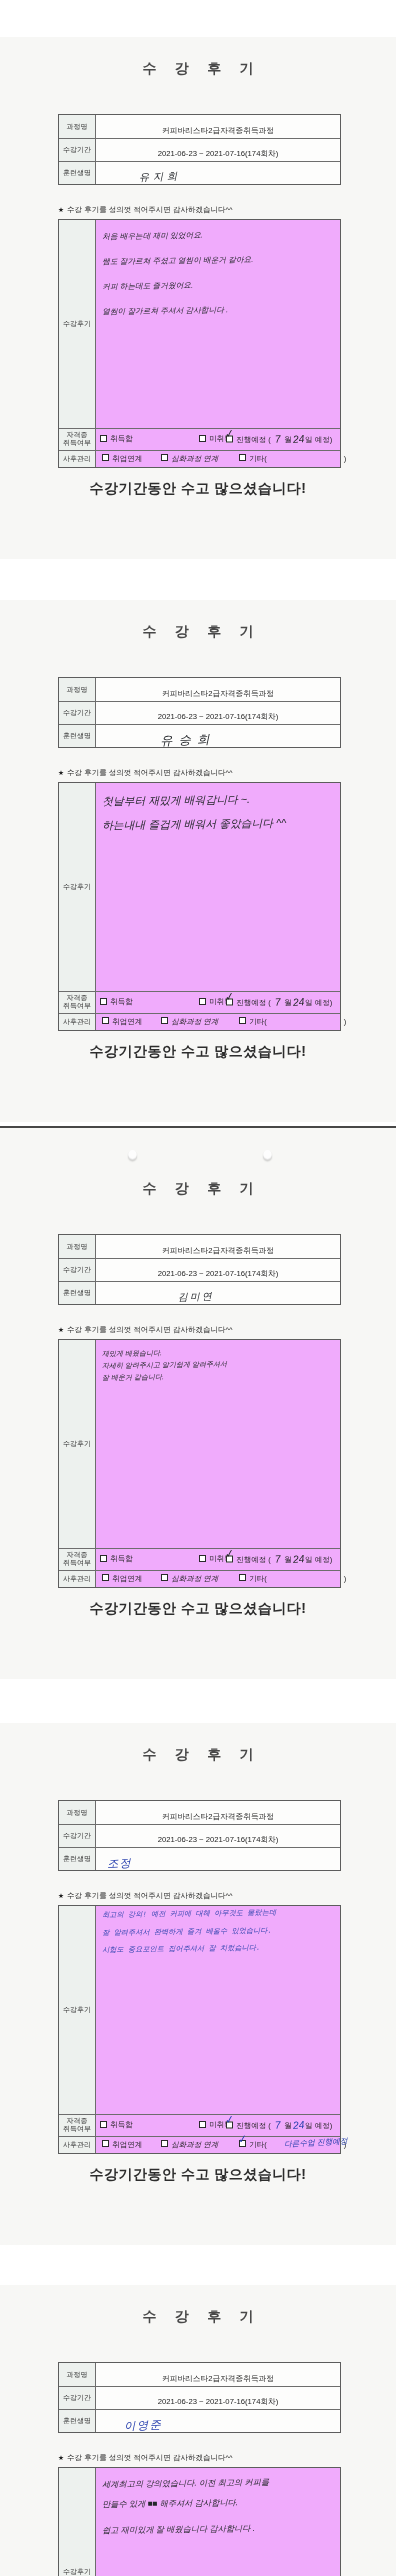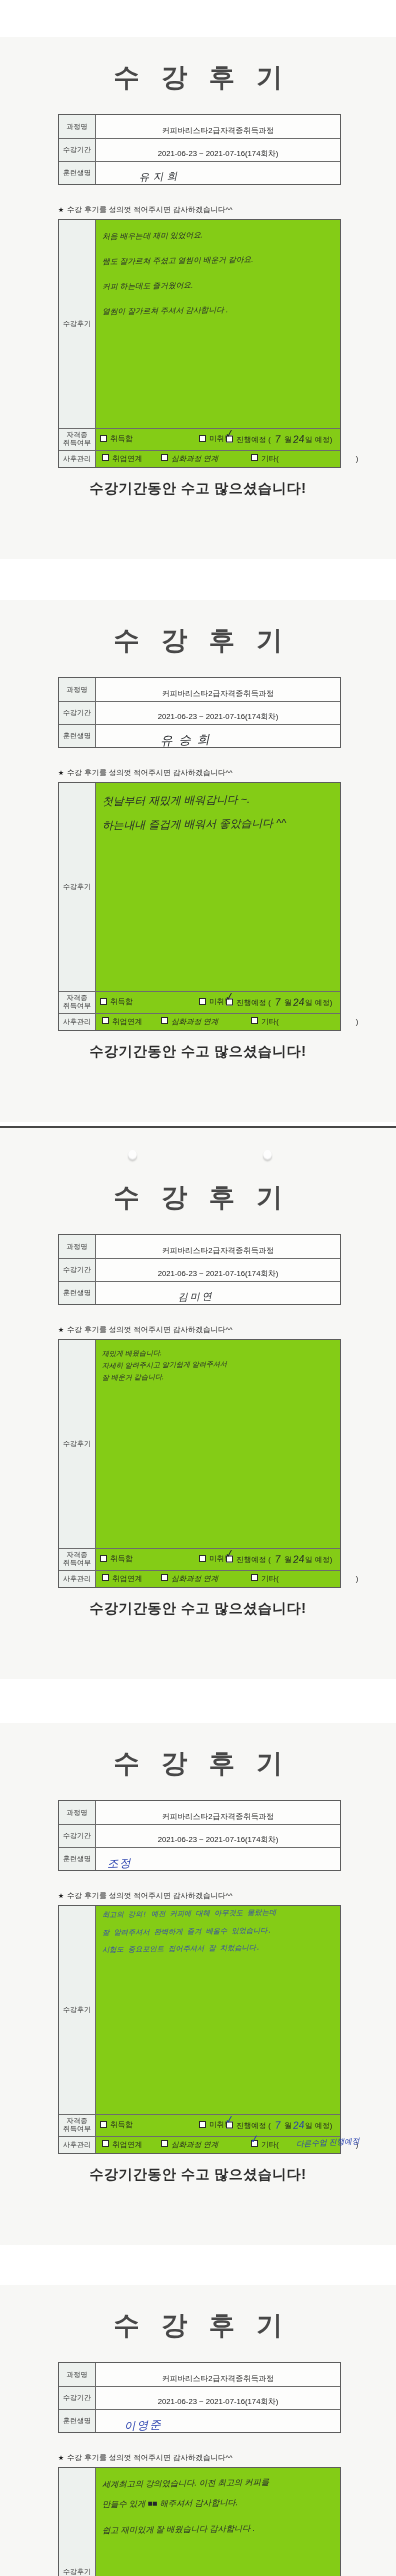--- a/index.html
+++ b/index.html
@@ -4,21 +4,21 @@
 <style>
   html,body{margin:0;padding:0;}
   body{width:396px;height:2800px;position:relative;overflow:hidden;background:#ffffff;
        font-family:"Liberation Sans","DejaVu Sans",sans-serif;}
   .page{position:absolute;left:0;width:396px;height:522px;background:#f7f7f5;}
   .page.p3{height:553px;}
   .content{position:absolute;left:0;top:0;right:0;bottom:0;}
   .p3 .content{top:31px;}
 
   .title{position:absolute;top:23px;left:0;right:0;text-align:center;
-         font-size:26px;font-weight:bold;color:#484848;letter-spacing:7.2px;text-indent:7.2px;}
+         font-size:14px;font-weight:bold;color:#484848;letter-spacing:7.2px;text-indent:7.2px;}
 
   
   .itable{position:absolute;top:77px;left:58px;width:283px;border:1px solid #5d5d5d;background:#fdfdfc;box-sizing:border-box;}
   .irow{display:flex;height:23px;border-top:0.5px solid #6d6d6d;box-sizing:border-box;}
   .irow:first-child{border-top:none;}
   .ilabel{width:37px;flex:none;background:#edf1ee;border-right:0.5px solid #6d6d6d;
           display:flex;align-items:center;justify-content:center;font-size:7px;color:#2e2e2e;box-sizing:border-box;}
   .ival{flex:1;display:flex;align-items:center;justify-content:center;font-size:7.7px;color:#1e1e1e;margin-top:8px;}
   .ival.name{justify-content:flex-start;}
   .p1 .ival.name{padding-left:43px;}
@@ -37,21 +37,21 @@
   .p5 .name-hw{font-size:11.3px;letter-spacing:1.5px;}
   .p4 .name-hw,.p5 .name-hw{color:#2840ae;}
   .p4 .mark,.p5 .mark{color:#2840ae;}
   .p4 .review-hw{color:#3346b0;}
 
   .note{position:absolute;top:168px;left:58px;font-size:7.5px;color:#222;}
   .star{font-size:6.7px;margin-right:3.1px;}
 
   
   .rtable{position:absolute;top:182px;left:58px;width:283px;height:249px;border:1px solid #5d5d5d;
-          background:#84cc16;box-sizing:border-box;display:flex;flex-direction:column;}
+          background:#f0abfc;box-sizing:border-box;display:flex;flex-direction:column;}
   .rrow{display:flex;border-top:0.5px solid #6d6d6d;box-sizing:border-box;}
   .rrow:first-child{border-top:none;}
   .rbig{height:208px;}
   .rcert{height:21.6px;}
   .rcare{flex:1;}
   .rlabel{width:37px;flex:none;background:#edf1ee;border-right:0.5px solid #6d6d6d;
           display:flex;align-items:center;justify-content:center;font-size:7px;color:#2e2e2e;box-sizing:border-box;}
   .rlabel.two{flex-direction:column;line-height:8.8px;}
   .rval{flex:1;position:relative;}
   .review-box{padding-left:6.2px;}
@@ -60,21 +60,21 @@
   .p1 .hwline{font-size:7.7px;line-height:25px;}  .p1 .review-box{padding-top:4.1px;}
   .p2 .hwline{font-size:10.8px;line-height:24px;}  .p2 .review-box{padding-top:6.2px;}
   .p3 .hwline{font-size:7px;line-height:12px;}.p3 .review-box{padding-top:8.2px;}
   .p4 .hwline{font-size:7.2px;line-height:17.5px;}  .p4 .review-box{padding-top:1px;font-family:Liberation Mono, monospace;}
   .p5 .hwline{font-size:8.2px;line-height:19.6px;}  .p5 .review-box{padding-top:7.2px;}
   .p5 .hwline:nth-child(3){margin-top:6.2px;}
 
   .optcell{font-size:7.5px;color:#1f1f1f;}
   .opt{position:absolute;top:50%;transform:translateY(-50%);white-space:nowrap;}
   .opt.o1{left:4.1px;}  .opt.o2{left:67px;padding-left:36px;} .opt.o3{left:130px;}
-  .opt.c1{left:6px;}  .opt.c2{left:65px;font-style:italic;} .opt.c3{left:155px;}
+  .opt.c1{left:6px;}  .opt.c2{left:65px;font-style:italic;} .opt.c3{left:143px;}
   .cb{display:inline-block;width:4.6px;height:5.2px;border:0.8px solid #2b2b2b;margin-right:3.6px;vertical-align:-0.5px;background:#fff;}
   .checkwrap{position:relative;display:inline-block;}
   .mark.check{position:absolute;left:-1.5px;top:-7.2px;font-size:11.3px;font-weight:bold;transform:rotate(-8deg);}
   .mark.check:empty{display:none;}
   .mark.m{display:inline-block;width:13.4px;text-align:center;font-size:10.3px;transform:rotate(-5deg);vertical-align:-1px;}
   .gap{display:inline-block;width:77px;}
   .etc-text{position:absolute;left:45px;top:-2.1px;font-size:7.7px;white-space:nowrap;transform:rotate(-3deg);}
   .etc-text:empty{display:none;}
 
   .footer{position:absolute;top:443px;left:0;right:0;text-align:center;

